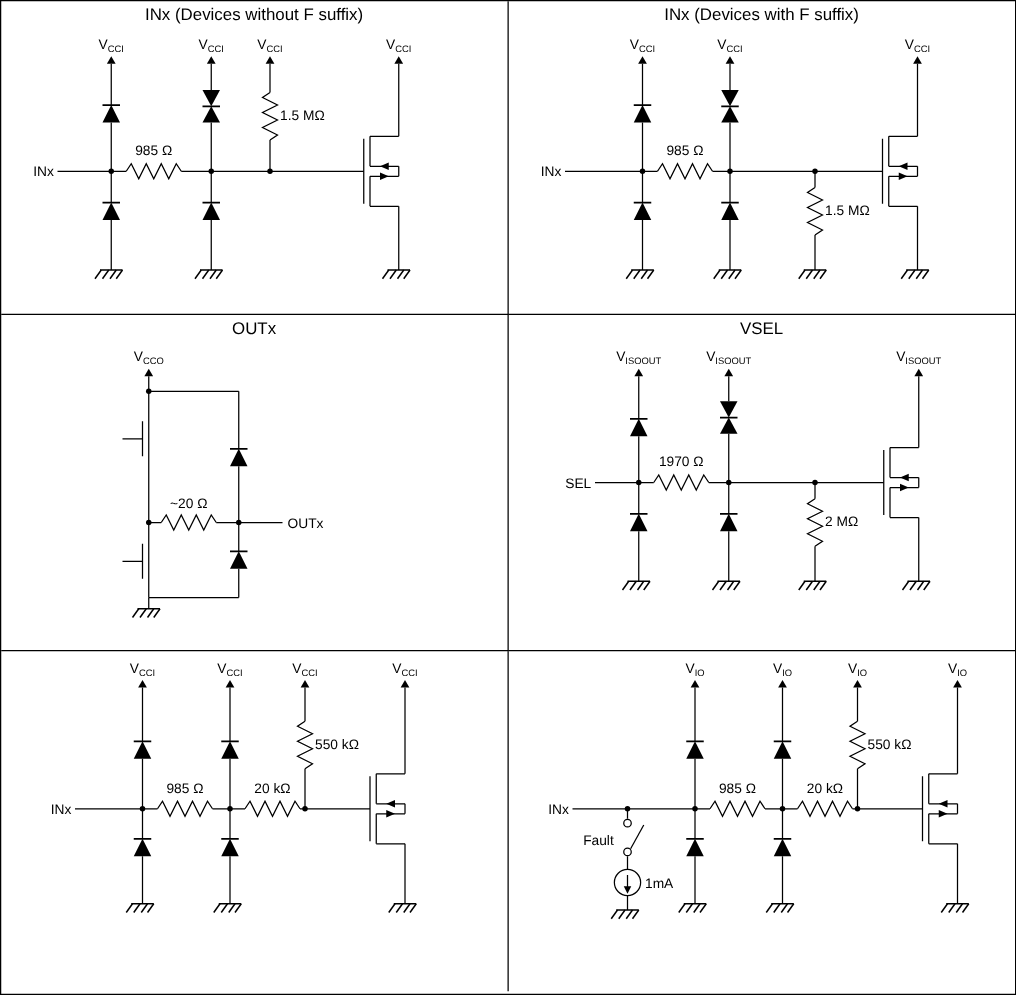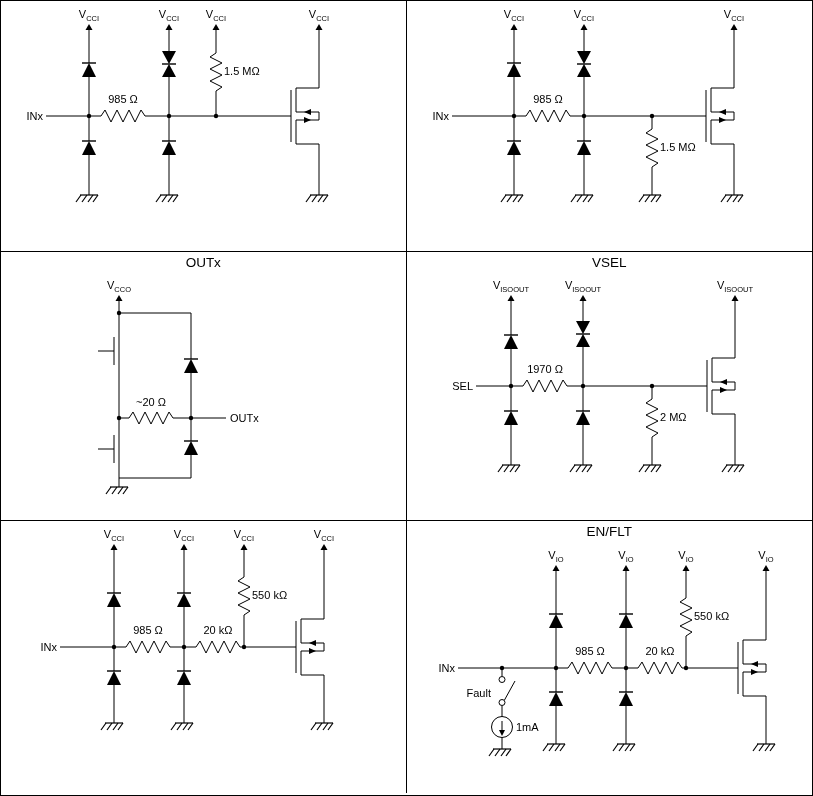--- a/index.html
+++ b/index.html
@@ -53,20 +53,21 @@
       <line x1="28" y1="-4" x2="28" y2="4"></line>
       <polygon points="20,-7 20,-1 13,-4" fill="#000" stroke="none"></polygon>
       <polygon points="13,1 13,7 20,4" fill="#000" stroke="none"></polygon>
     </g>
   </defs>
 </svg>
 
 <div class="fig">
 
   <div class="cell">
+    <div class="ptitle">INx (Devices without F suffix)</div>
     <svg class="sch" width="404" height="230" viewBox="0 0 404 230">
       <g>
         <line x1="45" y1="115" x2="100" y2="115"></line>
           <line x1="144" y1="115" x2="290" y2="115"></line>
       </g>
       <g>
         <text x="88" y="17" text-anchor="middle"><tspan>V</tspan><tspan class="sub" dy="2.5">CCI</tspan></text>
         <use href="#arrup" x="88" y="23"></use>
         <line x1="88" y1="29" x2="88" y2="62"></line>
       </g>
@@ -106,20 +107,21 @@
       <use href="#cmos" x="290" y="115"></use>
       <line x1="318" y1="143" x2="318" y2="194"></line>
       <use href="#gnd" x="318" y="194"></use>
       <circle class="dot" cx="88" cy="115" r="2.2"></circle>
       <circle class="dot" cx="168" cy="115" r="2.2"></circle>
       <circle class="dot" cx="215" cy="115" r="2.2"></circle>
     </svg>
   </div>
 
   <div class="cell lc">
+    <div class="ptitle">INx (Devices with F suffix)</div>
     <svg class="sch" width="404" height="230" viewBox="0 0 404 230">
       <g>
         <line x1="45" y1="115" x2="119" y2="115"></line>
           <line x1="163" y1="115" x2="299" y2="115"></line>
       </g>
       <g>
         <text x="107" y="17" text-anchor="middle"><tspan>V</tspan><tspan class="sub" dy="2.5">CCI</tspan></text>
         <use href="#arrup" x="107" y="23"></use>
         <line x1="107" y1="29" x2="107" y2="62"></line>
       </g>
@@ -306,21 +308,20 @@
       <use href="#cmos" x="295" y="126"></use>
       <line x1="323" y1="154" x2="323" y2="202"></line>
       <use href="#gnd" x="323" y="202"></use>
       <circle class="dot" cx="113" cy="126" r="2.2"></circle>
       <circle class="dot" cx="183" cy="126" r="2.2"></circle>
       <circle class="dot" cx="243" cy="126" r="2.2"></circle>
     </svg>
   </div>
 
   <div class="cell lc lr">
-    <div class="ptitle">EN/FLT</div>
     <svg class="sch" width="404" height="244" viewBox="0 0 404 244">
       <g>
         <line x1="51" y1="126" x2="161" y2="126"></line>
           <line x1="205" y1="126" x2="231" y2="126"></line>
           <line x1="275" y1="126" x2="331" y2="126"></line>
       </g>
       <text x="48" y="130" text-anchor="end">INx</text>
       <g>
         <line x1="95" y1="126" x2="95" y2="134"></line>
         <circle class="oc" cx="95" cy="137.5" r="3"></circle>

